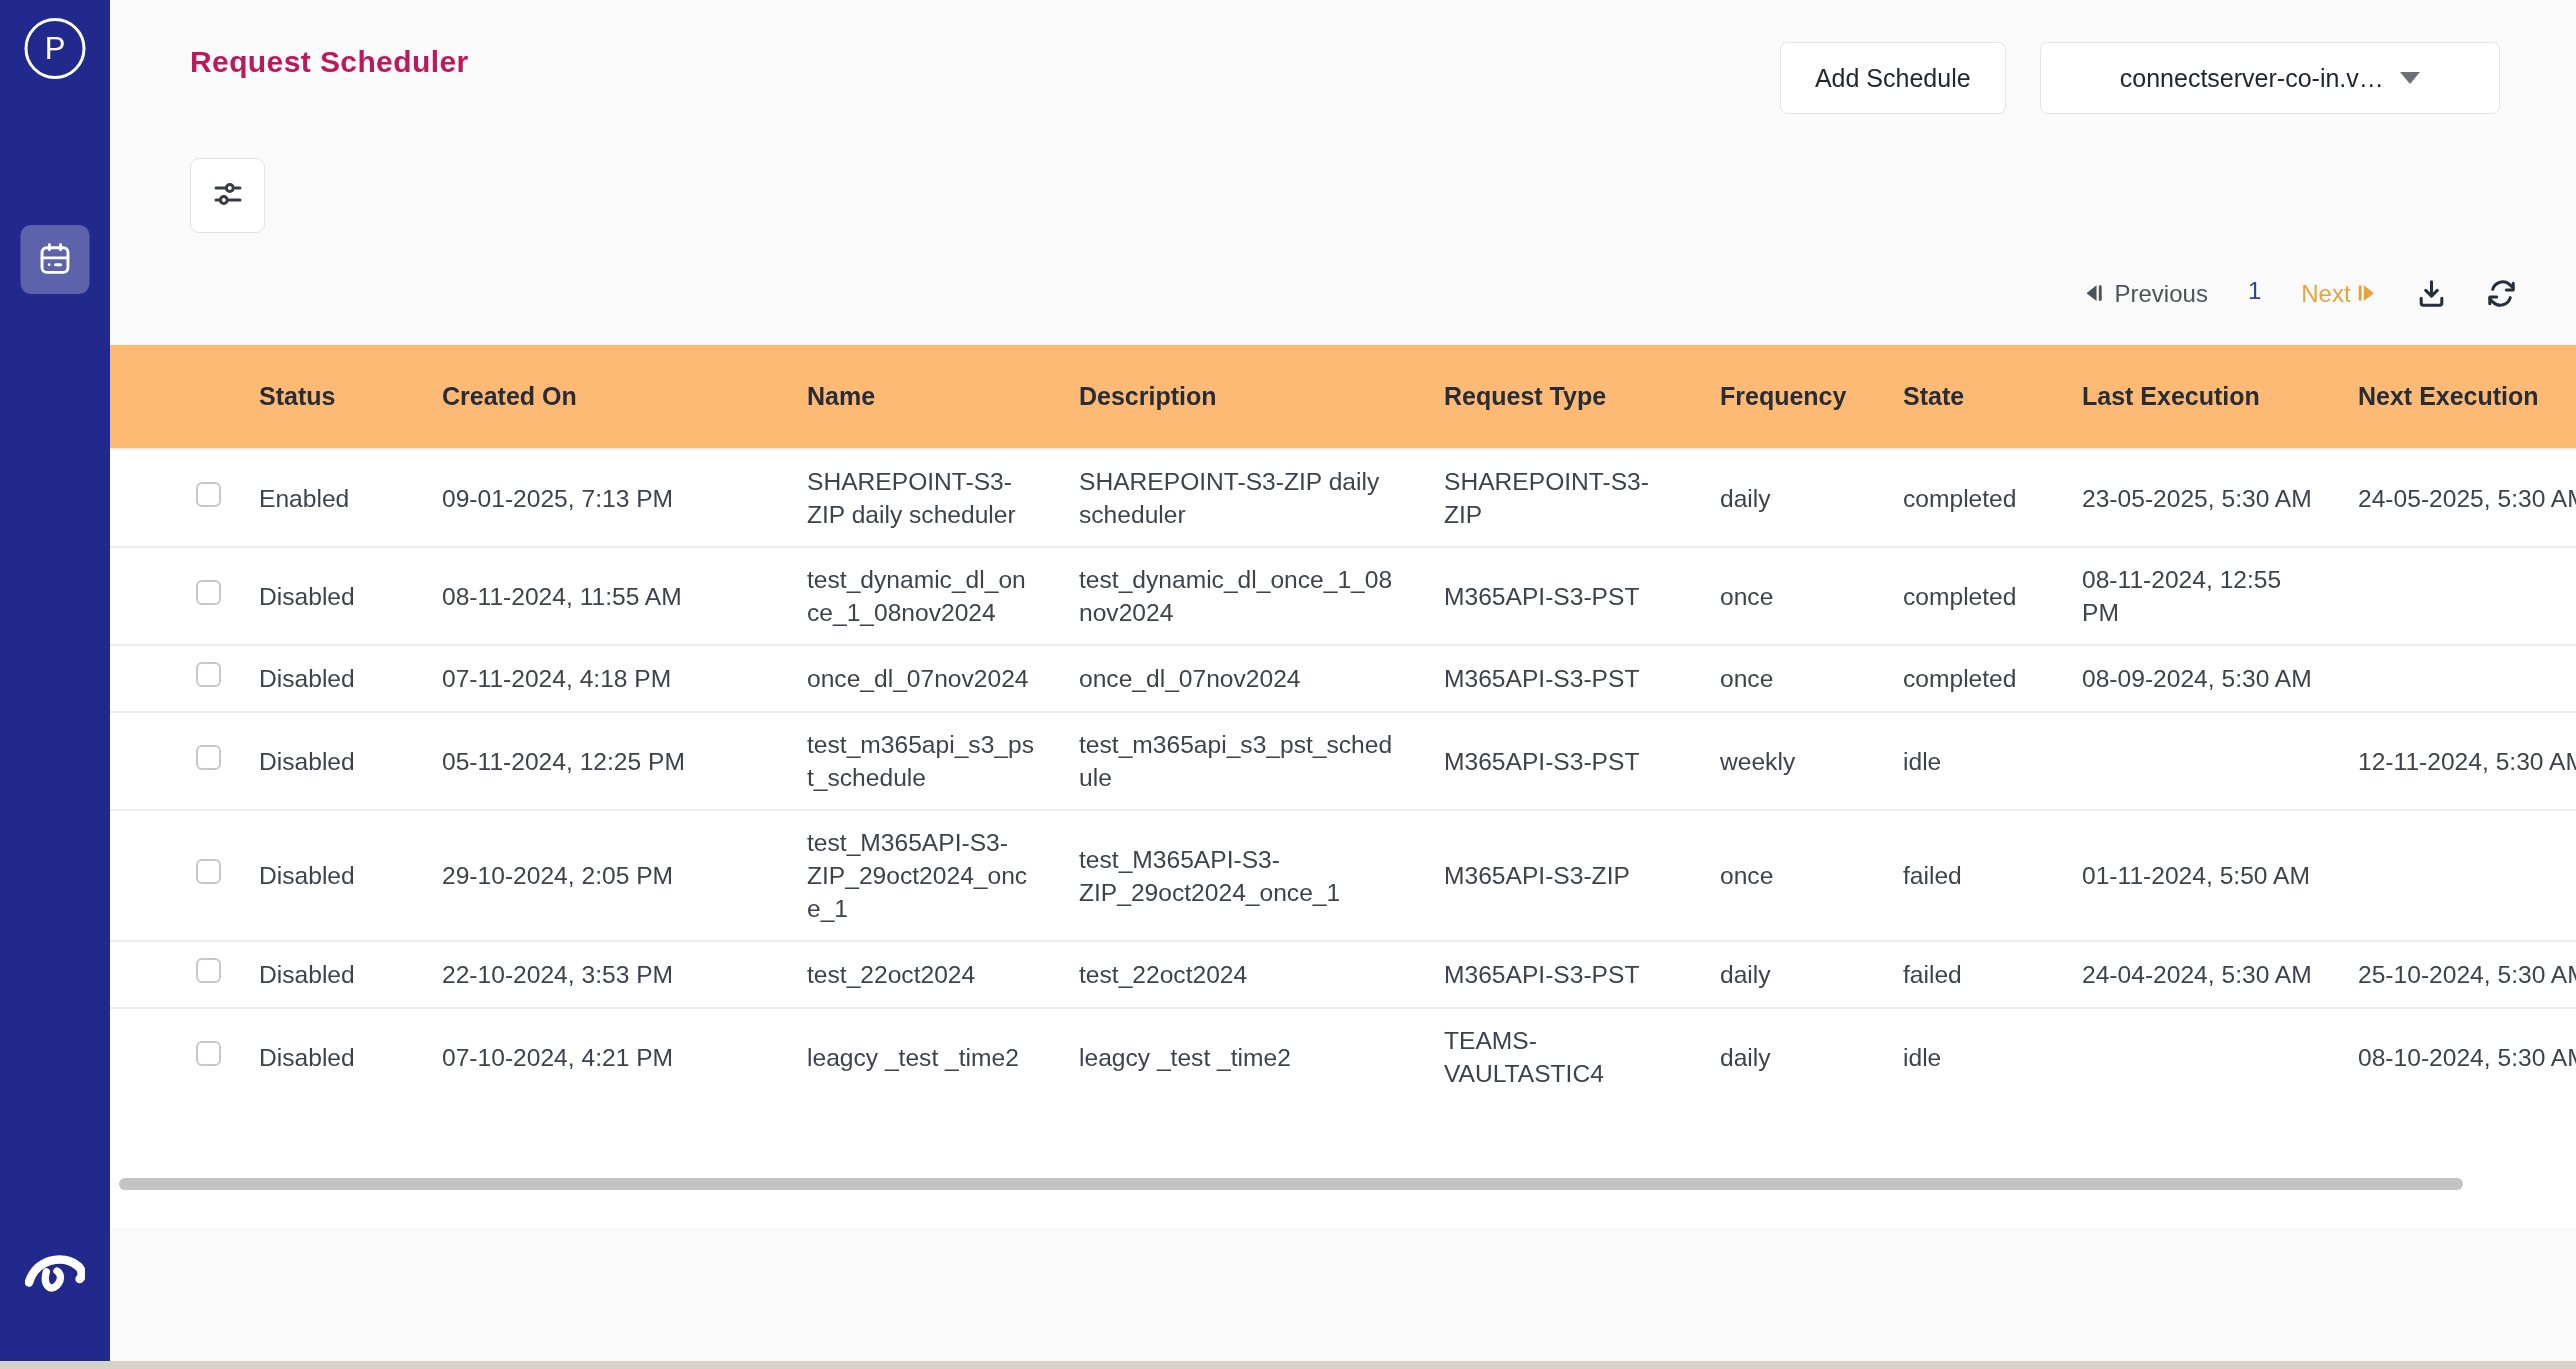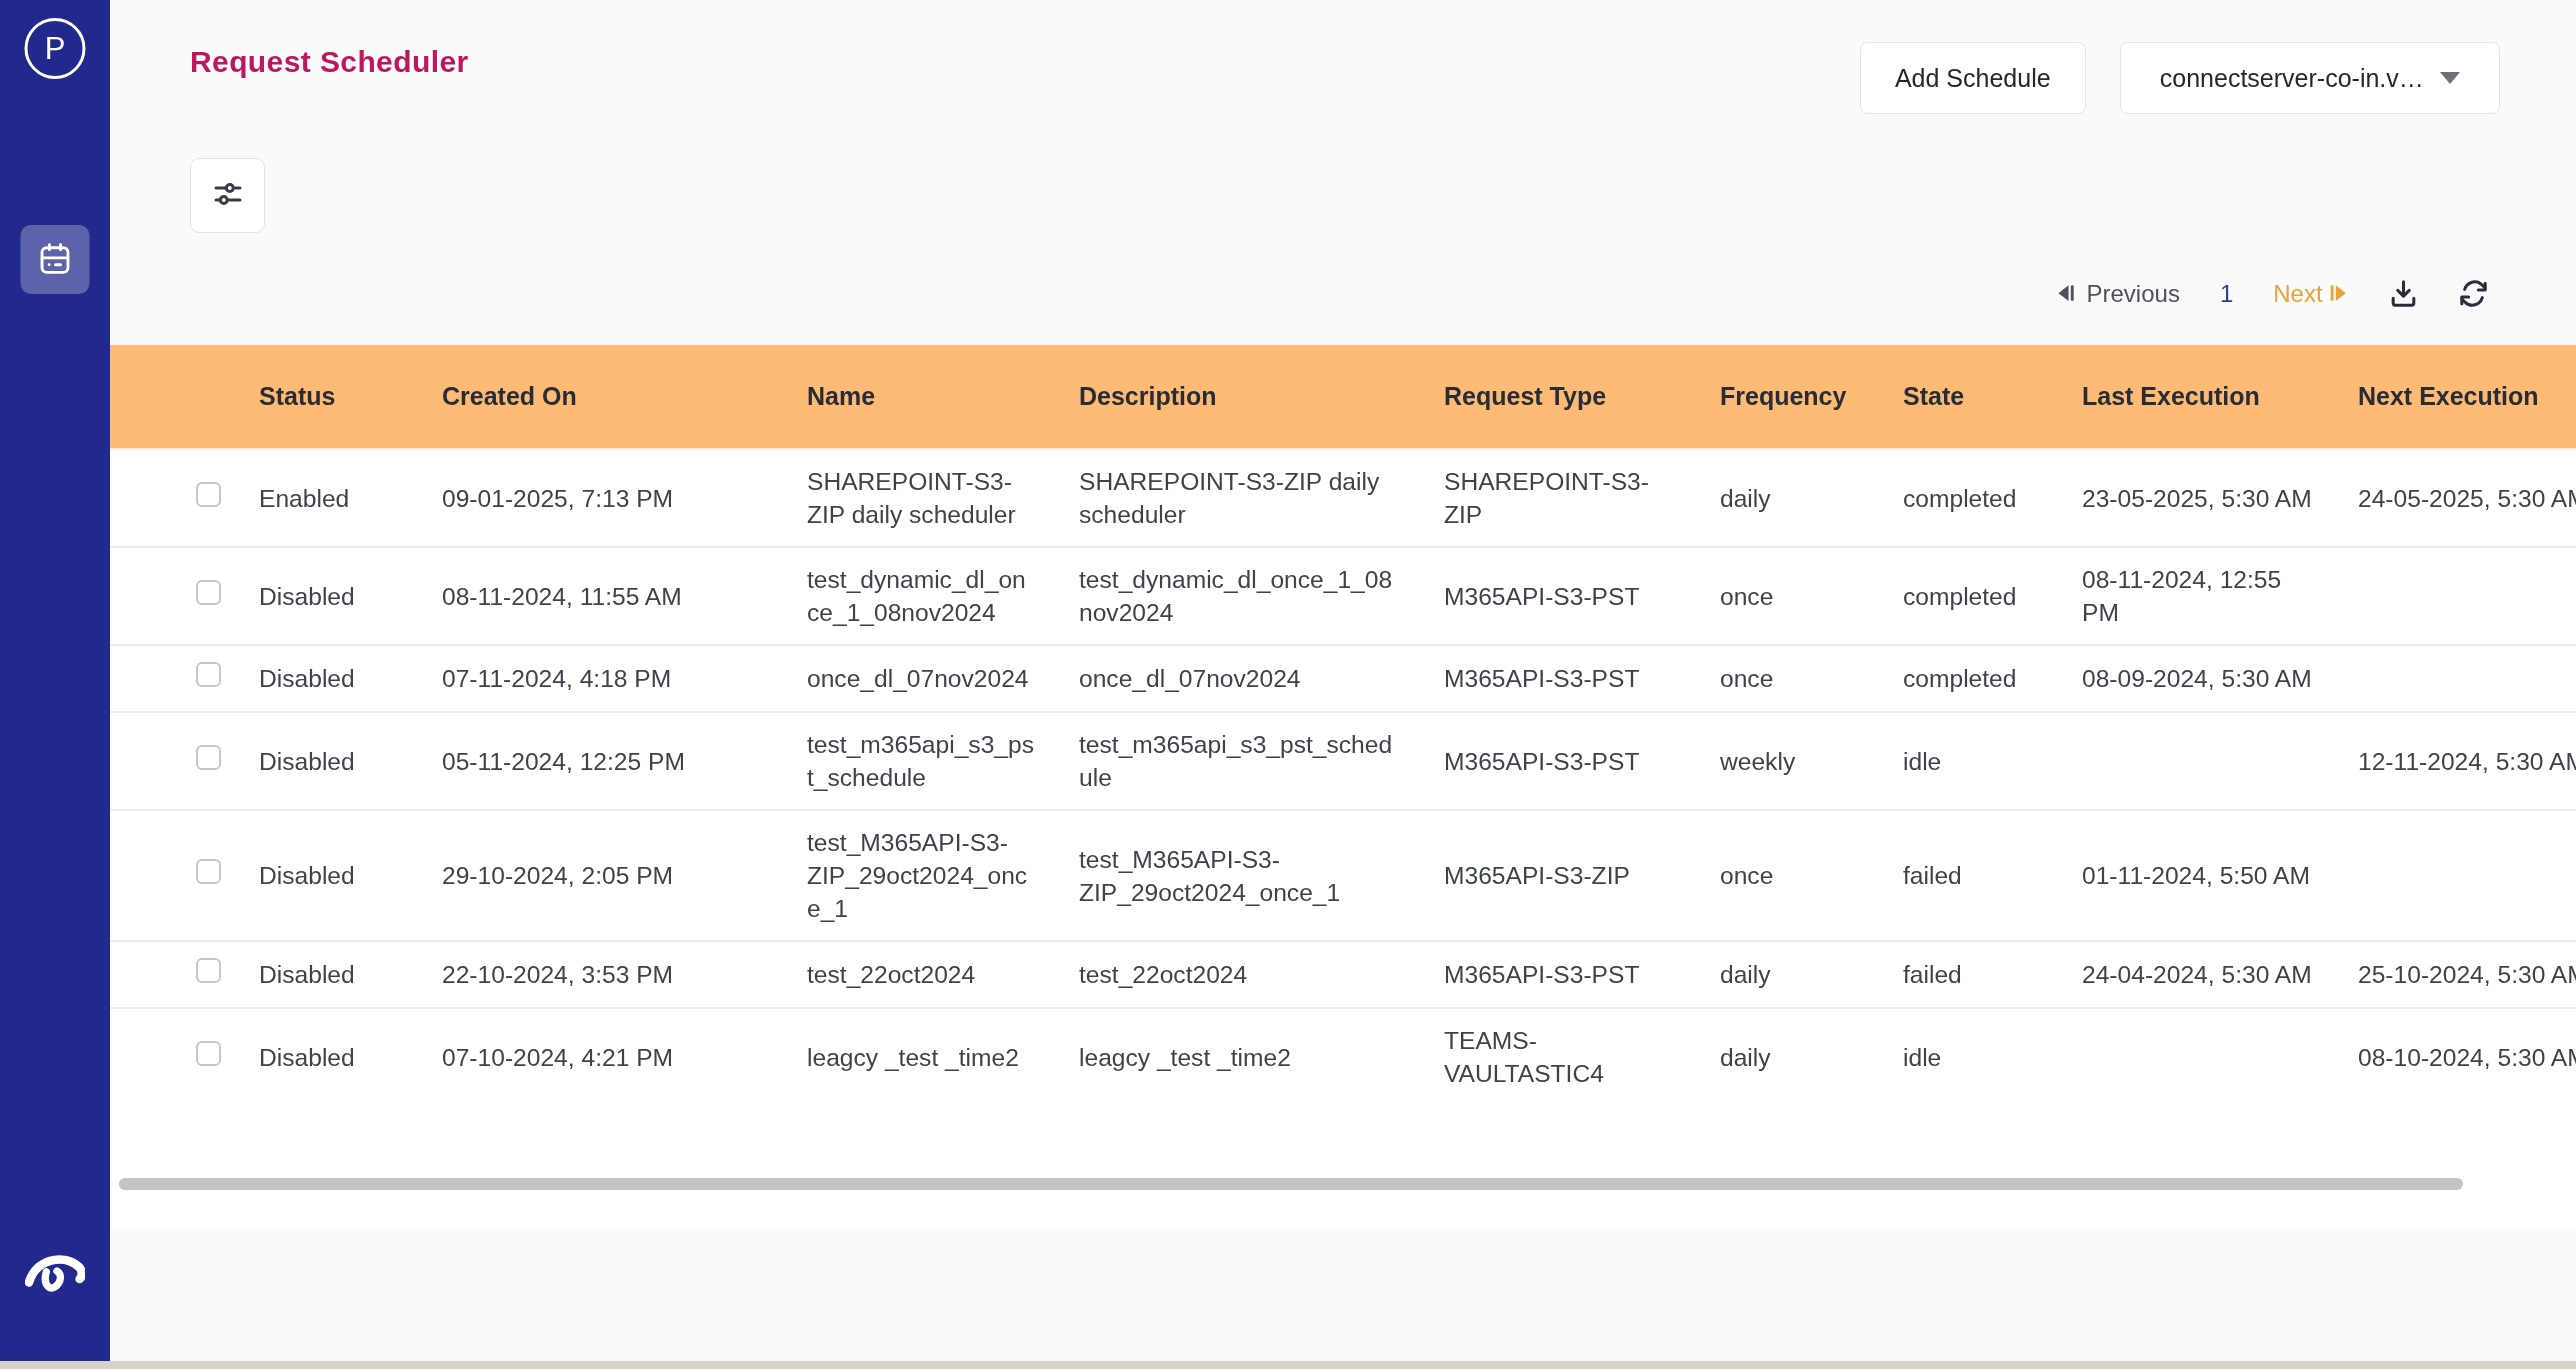--- a/index.html
+++ b/index.html
@@ -49,42 +49,42 @@
     position: absolute; top: 42px; right: 76px;
     display: flex; gap: 19.4px; align-items: center;
   }
   .btn {
     height: 72px; background: #ffffff;
     border: 1.5px solid #e4e4e4; border-radius: 7.5px;
     font-size: 25px; color: #23272e;
     display: flex; align-items: center; cursor: pointer; margin-left: 15px;
   }
   .add-btn { padding: 0 34px; }
-  .server-dd { width: 380px; justify-content: center; gap: 16.4px; padding: 0 22.4px; }
+  .server-dd { width: 460px; justify-content: center; gap: 16.4px; padding: 0 22.4px; }
   .server-dd .dd-text { white-space: nowrap; overflow: hidden; }
   .caret-down {
     width: 0; height: 0; flex: 0 0 auto;
     border-left: 10.4px solid transparent;
     border-right: 10.4px solid transparent;
     border-top: 12.7px solid #6d7076;
   }
 
   .filter-btn {
     position: absolute; left: 190px; top: 158px;
     width: 75px; height: 75px;
     background: #ffffff; border: 1.5px solid #e3e3e3; border-radius: 9px;
     display: flex; align-items: center; justify-content: center;
     cursor: pointer;
   }
   .filter-btn svg { width: 36px; height: 36px; }
 
   
   .pagination {
-    position: absolute; top: 277px; right: 86px;
-    display: flex; align-items: center; gap: 37px;
+    position: absolute; top: 277px; right: 58px;
+    display: flex; gap: 37px;
     font-size: 24px;
   }
   .pg-prev { display: flex; align-items: center; gap: 10.4px; color: #4e535b; cursor: pointer; }
   .pg-prev svg { width: 22.4px; height: 22.4px; }
   .pg-num { color: #33418f; cursor: pointer; padding: 0 3px; }
   .pg-next { display: flex; align-items: center; gap: 5px; color: #e7a33c; cursor: pointer; }
   .pg-next svg { width: 22.4px; height: 22.4px; }
   .icon-btn { color: #262f3a; cursor: pointer; display: flex; align-items: center; }
   .icon-btn svg { width: 33px; height: 33px; }
 

